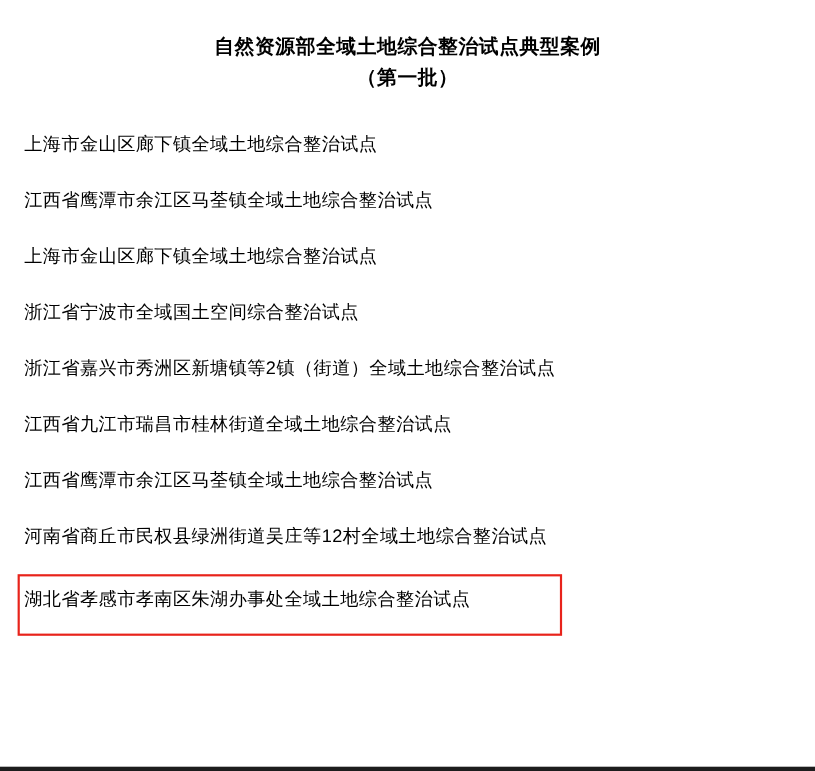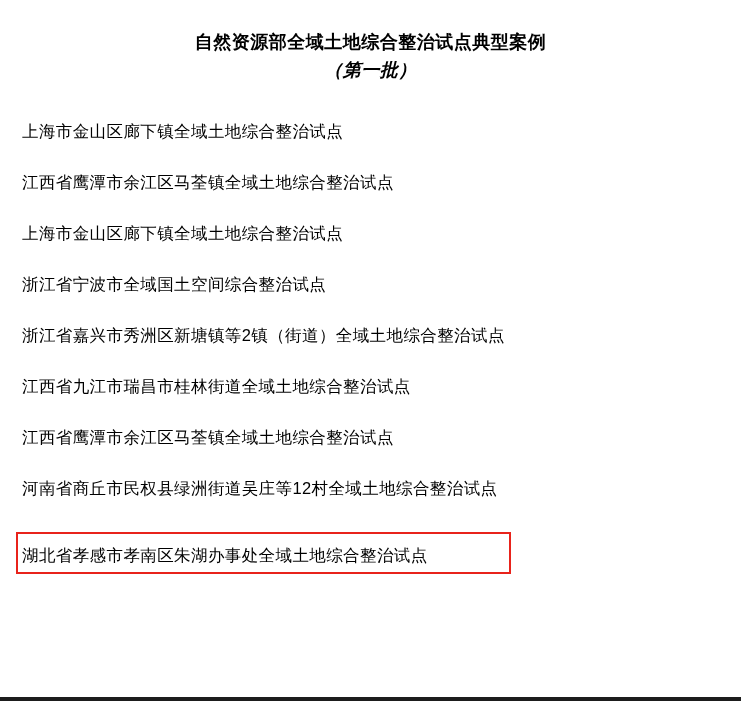--- a/index.html
+++ b/index.html
@@ -26,41 +26,40 @@
     font-weight: bold;
     font-size: 18px;
     line-height: 28px;
     letter-spacing: 0.5px;
   }
   .title-line1 {
     display: block;
   }
   .title-line2 {
     display: block;
-    font-style: italic;
   }
   .list {
     margin-top: 22px;
     padding: 0 0 0 16px;
   }
   .item {
     position: relative;
     height: 51px;
     line-height: 51px;
     font-size: 16.5px;
     letter-spacing: 0.4px;
     white-space: nowrap;
     box-sizing: border-box;
     padding-left: 6px;
   }
   .item.highlight {
     border: 2px solid #e8231b;
-    height: 42px;
+    height: 56px;
     line-height: 42px;
-    margin-top: 18px;
+    margin-top: 8px;
     margin-right: 230px;
     padding-left: 4px;
   }
   .bottom-rule {
     position: absolute;
     left: 0;
     right: 0;
     bottom: 0;
     height: 4px;
     background: #1d1d1d;

